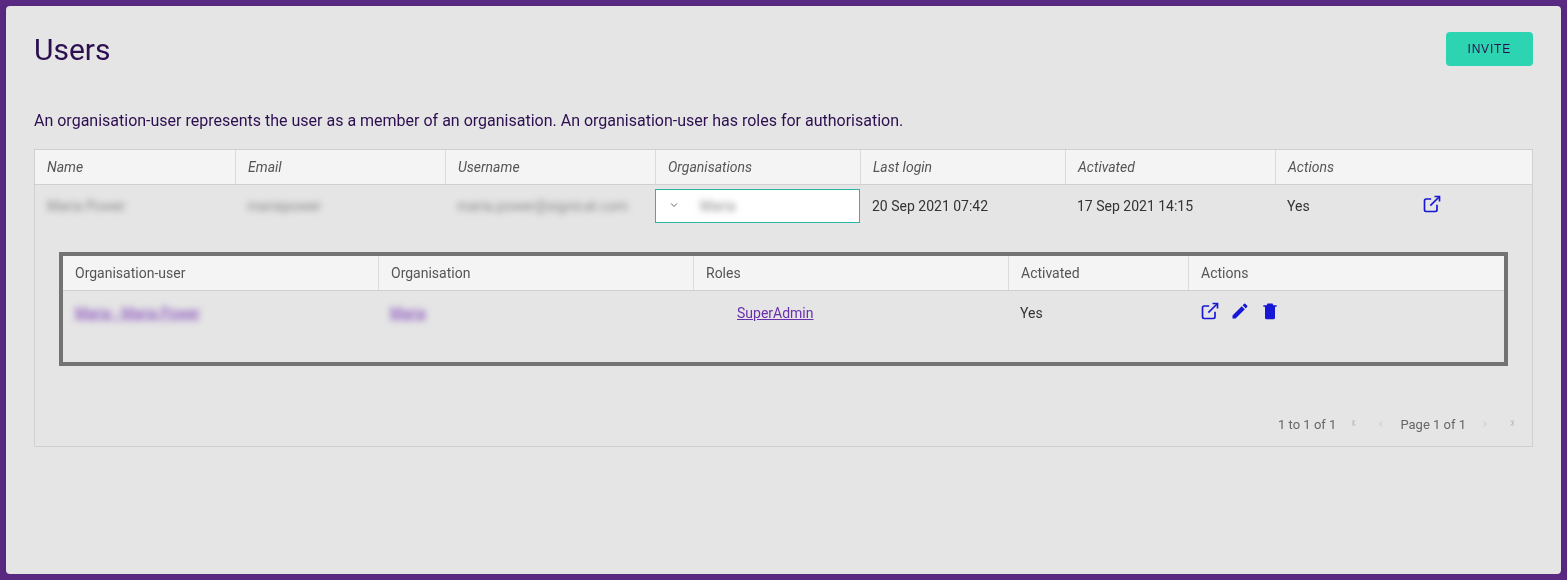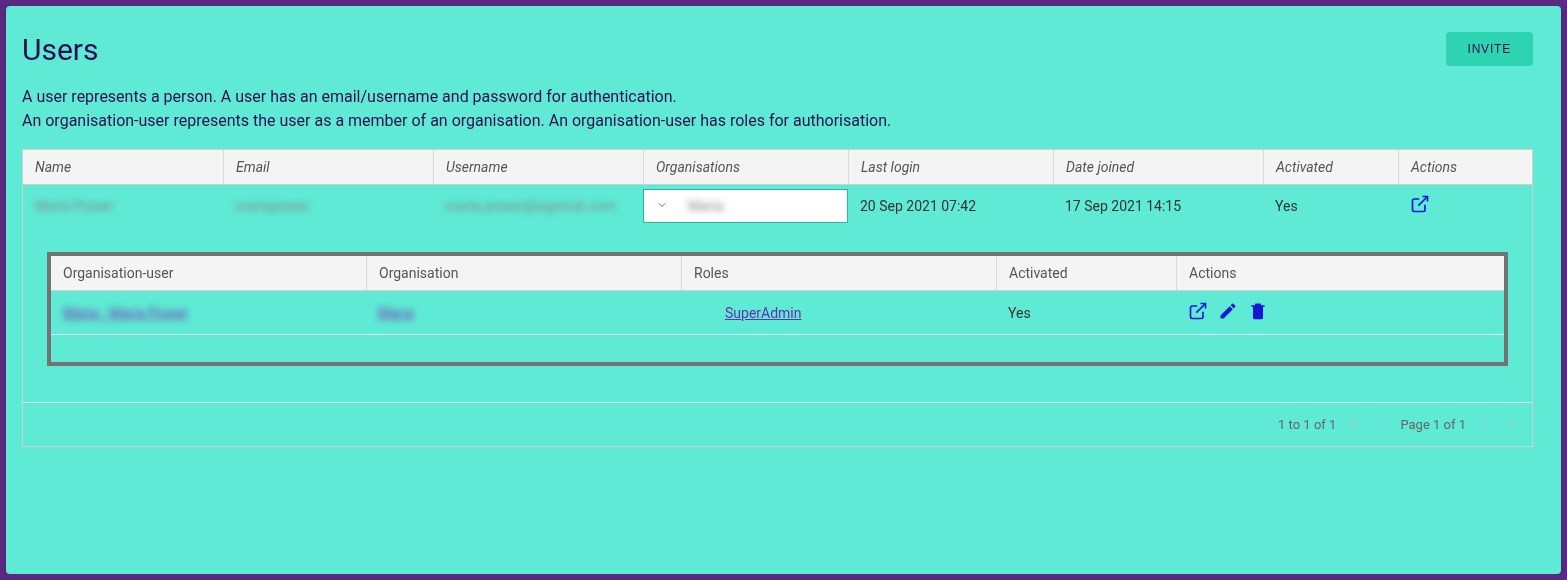--- a/index.html
+++ b/index.html
@@ -2,23 +2,23 @@
 <html><head>
 <meta charset="utf-8">
 <style>
   * { box-sizing: border-box; margin: 0; padding: 0; }
   body {
     font-family: -apple-system, BlinkMacSystemFont, "Segoe UI", Roboto, Arial, sans-serif;
     background: #5a2a82;
     padding: 6px 6px 0 6px;
   }
   .panel {
-    background: #5eead4;
+    background: #e5e5e5;
     border-radius: 4px;
-    padding: 26px 28px 28px 16px;
+    padding: 26px 28px 28px 28px;
     min-height: 568px;
     position: relative;
     box-shadow: 0 2px 6px rgba(0,0,0,0.15);
   }
   .header-row {
     display: flex;
     justify-content: space-between;
     align-items: flex-start;
   }
   h1 {
@@ -163,32 +163,31 @@
 </style>
 </head>
 <body>
 
 <div class="panel">
   <div class="header-row">
     <h1>Users</h1>
     <button class="invite-btn">INVITE</button>
   </div>
   <p class="desc">
-    <span>A user represents a person. A user has an email/username and password for authentication.</span><br>
+    <br>
     <span>An organisation-user represents the user as a member of an organisation. An organisation-user has roles for authorisation.</span>
   </p>
 
   <div class="outer-table">
     <div class="th-row">
       <div>Name</div>
       <div>Email</div>
       <div>Username</div>
       <div>Organisations</div>
       <div>Last login</div>
-      <div>Date joined</div>
       <div>Activated</div>
       <div>Actions</div>
     </div>
     <div class="td-row">
       <div><span class="blur">Maria Power</span></div>
       <div><span class="blur">mariapower</span></div>
       <div><span class="blur">maria.power@signicat.com</span></div>
       <div class="org-cell">
         <span class="chev">
           <svg width="12" height="12" viewBox="0 0 24 24" fill="none" stroke="#666" stroke-width="2">

